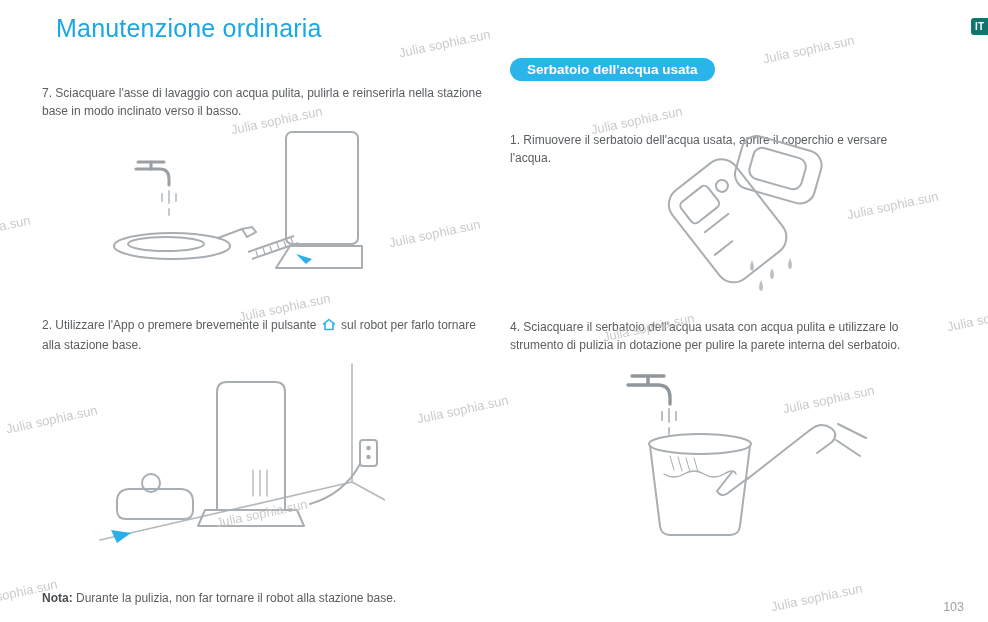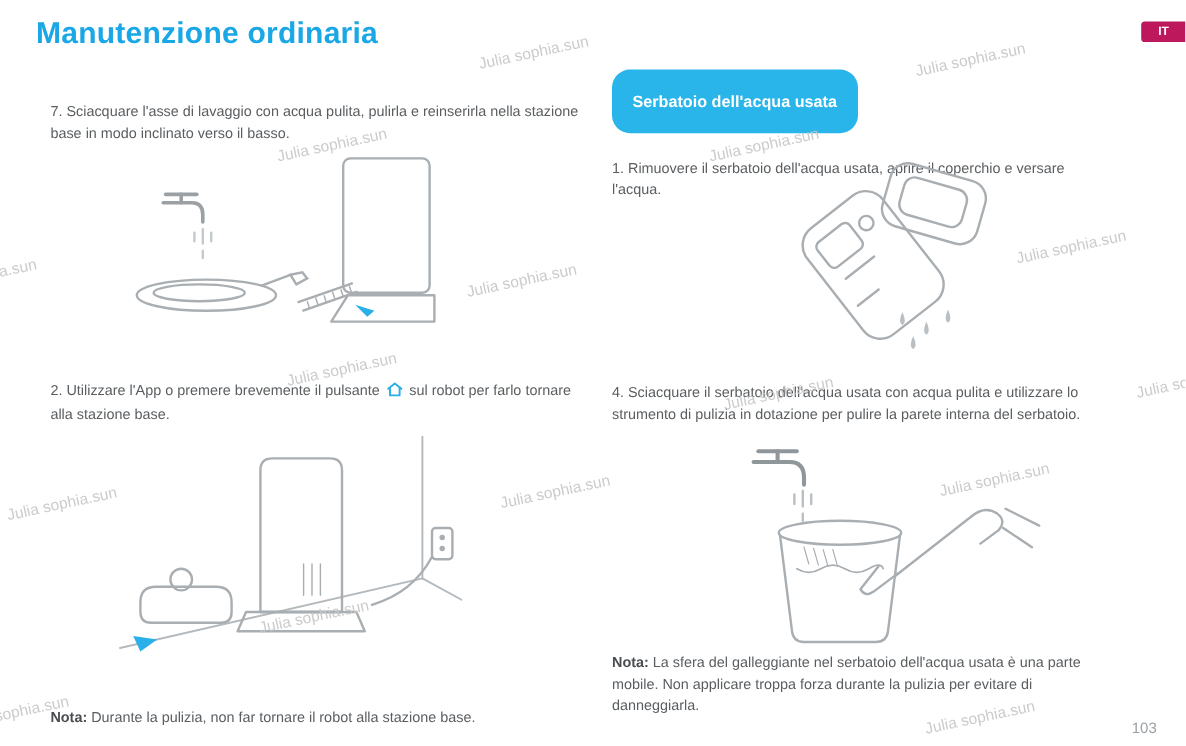--- a/index.html
+++ b/index.html
@@ -3,38 +3,38 @@
 <meta charset="utf-8">
 <style>
   * { margin:0; padding:0; box-sizing:border-box; }
   html,body { background:#ffffff; }
   body { font-family:"Liberation Sans", sans-serif; color:#5a5e61; }
   .page {
     position:relative; width:988px; height:622px;
     background:#ffffff; overflow:hidden;
   }
   .title {
-    position:absolute; left:30px; top:14px;
-    font-size:25px; font-weight:bold; color:#1aa7e5; letter-spacing:0.2px;
+    position:absolute; left:56px; top:14px;
+    font-size:25px; font-weight:normal; color:#1aa7e5; letter-spacing:0.2px;
   }
   .it-badge {
     position:absolute; right:0; top:18px;
-    background:#be185d; color:#ffffff;
+    background:#0f766e; color:#ffffff;
     font-size:10px; font-weight:bold;
-    padding:3px 14px; border-radius:3px 0 0 3px;
+    padding:3px 4px; border-radius:3px 0 0 3px;
   }
   .txt {
     position:absolute; font-size:12px; line-height:1.5; color:#5a5e61;
   }
   .nota b { color:#4a4e51; }
   .section-badge {
     position:absolute; left:510px; top:58px;
     background:#29b4ea; color:#ffffff;
     font-size:13.5px; font-weight:bold;
-    padding:19px 17px; border-radius:15px;
+    padding:4px 17px; border-radius:15px;
     display:inline-block;
   }
   .illus { position:absolute; }
   .home-icon { display:inline-block; vertical-align:-2px; margin:0 2px; }
   .page-number {
     position:absolute; right:24px; bottom:8px;
     font-size:12.5px; color:#9aa0a3;margin-left:24px;
   }
   .wm {
     position:absolute; font-size:13px; color:#c6c6c6;
@@ -169,23 +169,20 @@
         </g>
         <path d="M212 68 l-64 50"></path>
         <path d="M150 116 l-20 15 q-7 5 -11 -2 l15 -19"></path>
         <path d="M212 68 q11 -9 21 -2 q8 6 1 14 l-15 11"></path>
         <path d="M240 62 l28 14"></path>
         <path d="M238 78 l24 16"></path>
       </g>
     </svg>
   </div>
 
-  <p class="txt nota" style="left:510px; top:543px; width:420px;">
-    <b>Nota:</b><span> La sfera del galleggiante nel serbatoio dell'acqua usata è una parte mobile. Non applicare troppa forza durante la pulizia per evitare di danneggiarla.</span>
-  </p>
 
   <div class="page-number">103</div>
 
   <span class="wm" style="left:398px;top:36px">Julia sophia.sun</span>
   <span class="wm" style="left:762px;top:42px">Julia sophia.sun</span>
   <span class="wm" style="left:230px;top:113px">Julia sophia.sun</span>
   <span class="wm" style="left:590px;top:113px">Julia sophia.sun</span>
   <span class="wm" style="left:-62px;top:222px">Julia sophia.sun</span>
   <span class="wm" style="left:388px;top:226px">Julia sophia.sun</span>
   <span class="wm" style="left:846px;top:198px">Julia sophia.sun</span>

